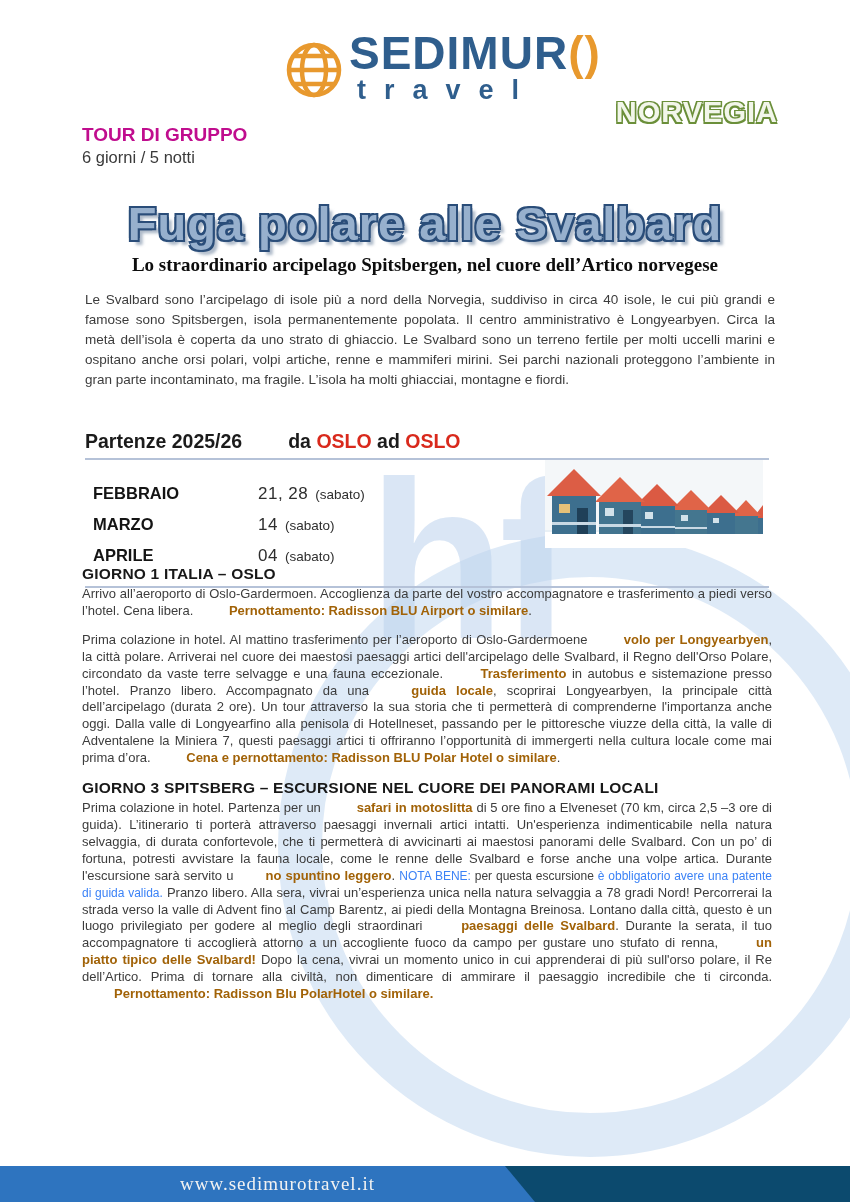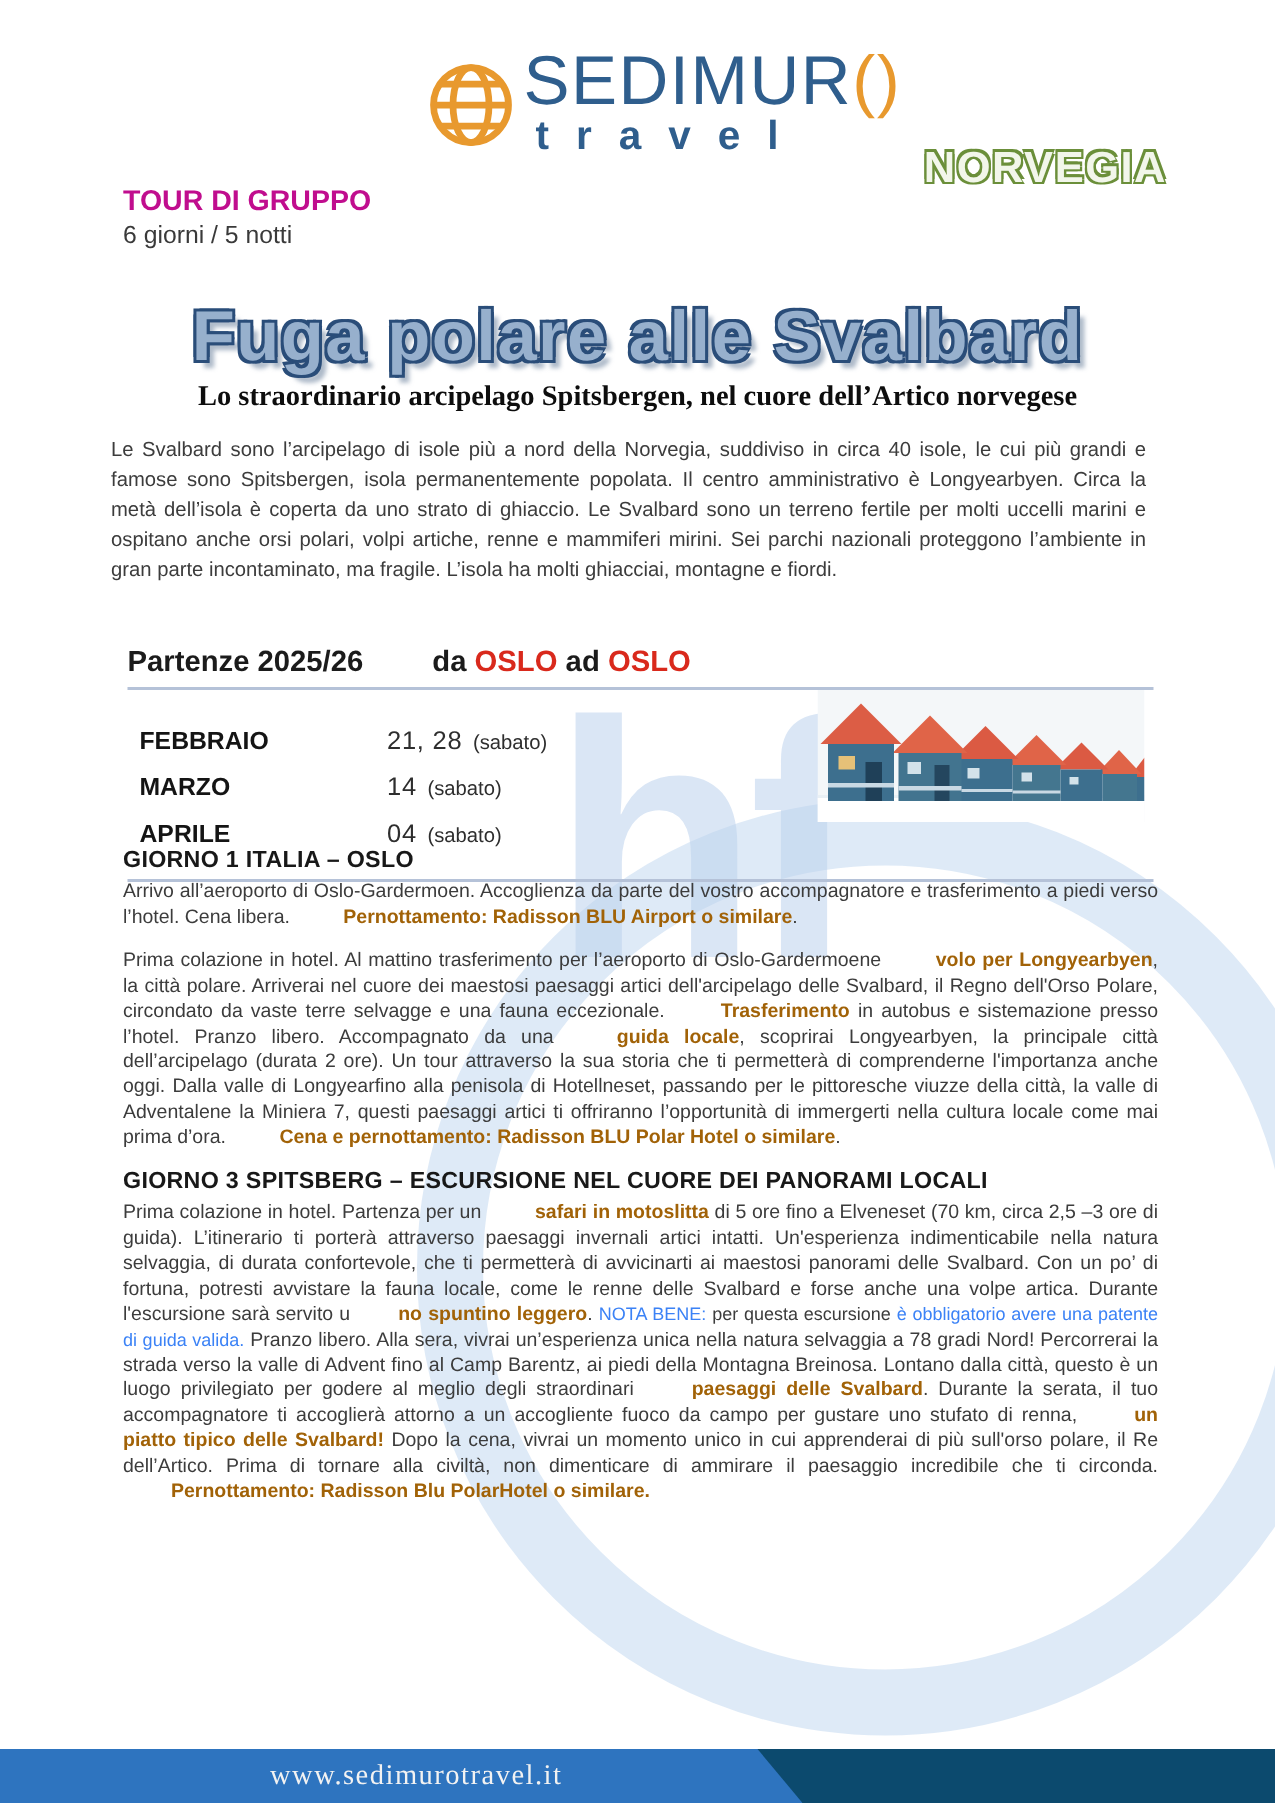--- a/index.html
+++ b/index.html
@@ -16,21 +16,21 @@
   }
   .wm-text {
     position:absolute; left:368px; top:448px; font-size:225px; font-weight:bold;
     color:rgba(187,210,236,0.55); line-height:1; letter-spacing:-6px;
   }
 
   
   .logo { position:absolute; left:282px; top:30px; display:flex; align-items:flex-start; z-index:1; }
   .globe { width:64px; height:64px; margin-top:8px; }
   .brand-lines { margin-left:3px; }
-  .brand-main { font-size:46px; font-weight:normal; color:#2f5e8d; line-height:1; letter-spacing:1px; }
+  .brand-main { font-size:46px; font-weight:bold; color:#2f5e8d; line-height:1; letter-spacing:1px; }
   .brand-paren { color:#e8992e; }
   .brand-sub {
     font-size:27px; font-weight:bold; color:#2f5e8d; letter-spacing:18px;
     margin-left:8px; line-height:1; margin-top:1px;
   }
 
   
   .country {
     position:absolute; right:72px; top:96px; z-index:1;
     font-size:29px; font-weight:bold; letter-spacing:1px; color:#f2f6ea;
@@ -48,21 +48,21 @@
                 -2px 2px 0 #2a4d79, 2px 2px 0 #2a4d79,
                 5px 5px 3px rgba(120,140,165,0.6);
   }
   .subtitle {
     position:absolute; left:0; top:254px; width:100%; text-align:center; z-index:1;
     font-family:"Liberation Serif", serif; font-size:19px; font-weight:bold; color:#0d0d0d;
   }
 
   
   .intro {
-    position:absolute; left:74px; top:290px; width:690px; z-index:1;
+    position:absolute; left:85px; top:290px; width:690px; z-index:1;
     font-size:13.5px; line-height:20px; color:#3c3c3c; text-align:justify;
   }
 
   
   .departures { position:absolute; left:85px; top:430px; width:684px; z-index:1; }
   .dep-header { display:flex; align-items:baseline; font-size:19.5px; font-weight:bold; color:#1b1b1b; }
   .dep-route { margin-left:46px; }
   .red { color:#d9291c; }
   .dep-hr { border:none; border-top:2px solid #b5c2d8; margin:5px 0 0 0; }
   .dep-rows { padding:24px 0 4px 8px; }

